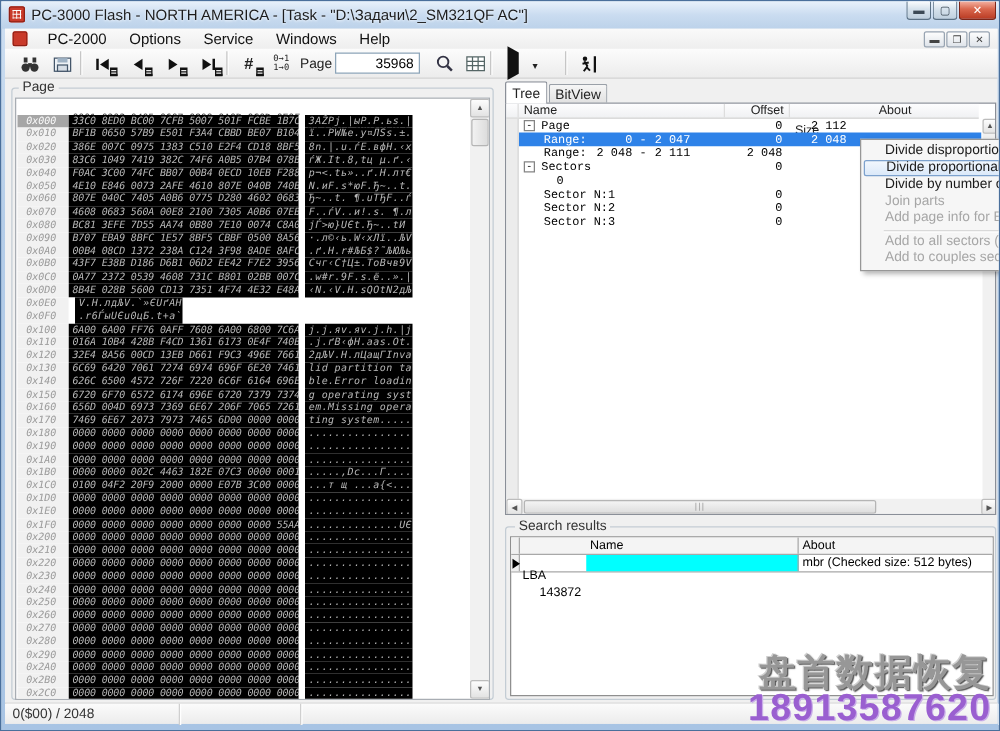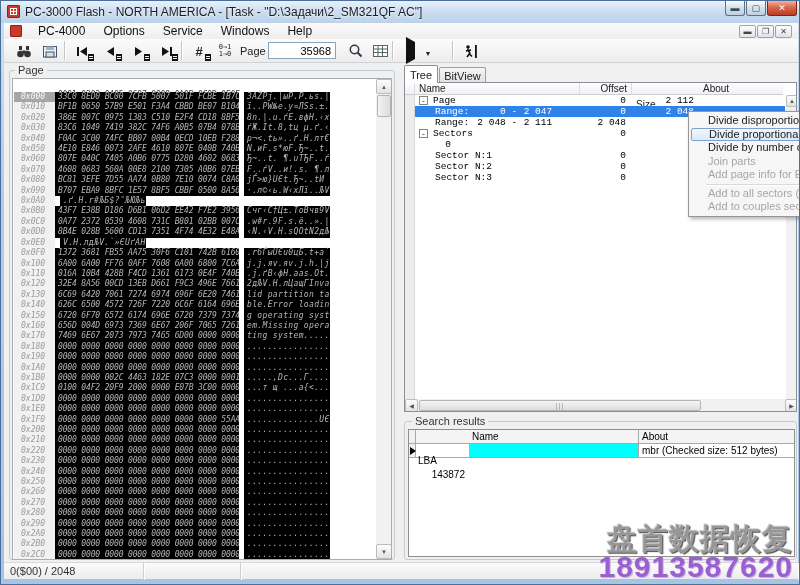--- a/index.html
+++ b/index.html
@@ -73,21 +73,21 @@
   #treebox { position:absolute; left:403px; top:81px; width:393px; height:330px; background:#fff; border:1px solid #8a8f98; overflow:hidden; }
   #treehead { position:absolute; left:0; top:0; width:378px; height:12px; display:flex;
               background:linear-gradient(#fdfdfe,#f0f1f3); border-bottom:1px solid #cfcfcf; font-size:10px; color:#222; }
   #treehead .hc { border-right:1px solid #dddddd; padding:0 4px; line-height:12px; }
   #tree-gutter { position:absolute; left:0; top:12px; width:10px; height:305px; background:#ececec; border-right:1px solid #d6d6d6; }
   #treerows { position:absolute; left:0; top:12px; width:380px; }
   .tree-row { display:flex; height:11px; line-height:11px; font-family:"Liberation Mono",monospace; font-size:9.5px; color:#000; }
   .tree-row.selected { background:linear-gradient(to right,transparent 10px,#2e82e8 10px); color:#fff; }
   .tr-name { width:175px; padding-left:10px; display:flex; white-space:pre; }
   .tr-off { width:52px; text-align:right; padding-right:6px; }
-  .tr-size { width:67px; text-align:right; padding-right:5px; }
+  .tr-size { width:67px; text-align:center; padding-right:5px; }
   .tr-about { flex:1; }
   .expbox { width:9px; height:9px; margin:1px 5px 0 4px; background:#fff; border:1px solid #848484;
             font-size:8px; line-height:7px; text-align:center; color:#000; flex:none; }
   .ind1 { padding-left:30px; }
   .rn1 { display:inline-block; width:48px; text-align:right; }
   .rn2 { display:inline-block; width:35px; text-align:right; }
   #tree-vscroll { left:381px; top:12px; height:304px; width:12px; background:#f1f1f1; position:absolute; }
   #tree-hscroll { position:absolute; left:0px; top:316px; width:393px; height:13px; background:#f1f1f1; }
   .hsb-arrow { position:absolute; top:0; width:13px; height:13px; background:linear-gradient(#fdfdfd,#e3e3e3); border:1px solid #bcbcbc; border-radius:2px;
                font-size:6px; color:#555; display:flex; align-items:center; justify-content:center; }
@@ -129,21 +129,21 @@
       <div class="capbtn">▢</div>
       <div class="capbtn close">✕</div>
     </div>
   </div>
 
   <div id="content"></div>
 
   <div id="menubar">
     <div id="mdi-icon"></div>
     <div id="menu-items" style="display:flex;">
-        <span class="menu-item">PC-4000</span>
+        <span class="menu-item">PC-2000</span>
         <span class="menu-item">Options</span>
         <span class="menu-item">Service</span>
         <span class="menu-item">Windows</span>
         <span class="menu-item">Help</span>
       </div>
     <div class="mdibtns">
       <div class="mdibtn">▬</div>
       <div class="mdibtn">❐</div>
       <div class="mdibtn">✕</div>
     </div>
@@ -275,26 +275,26 @@
         <div class="hx-row"><span class="hx-addr sel">0x000</span><span class="hx-hex">33C0 8ED0 BC00 7CFB 5007 501F FCBE 1B7C</span><span class="hx-gap"></span><span class="hx-ascii">3АŽРј.|ыP.P.ьѕ.|</span></div>
         <div class="hx-row"><span class="hx-addr">0x010</span><span class="hx-hex">BF1B 0650 57B9 E501 F3A4 CBBD BE07 B104</span><span class="hx-gap"></span><span class="hx-ascii">ї..PW№е.у¤ЛЅѕ.±.</span></div>
         <div class="hx-row"><span class="hx-addr">0x020</span><span class="hx-hex">386E 007C 0975 1383 C510 E2F4 CD18 8BF5</span><span class="hx-gap"></span><span class="hx-ascii">8n.|.u.ѓЕ.вфН.‹х</span></div>
         <div class="hx-row"><span class="hx-addr">0x030</span><span class="hx-hex">83C6 1049 7419 382C 74F6 A0B5 07B4 078B</span><span class="hx-gap"></span><span class="hx-ascii">ѓЖ.It.8,tц µ.ґ.‹</span></div>
         <div class="hx-row"><span class="hx-addr">0x040</span><span class="hx-hex">F0AC 3C00 74FC BB07 00B4 0ECD 10EB F288</span><span class="hx-gap"></span><span class="hx-ascii">р¬&lt;.tь»..ґ.Н.лт€</span></div>
         <div class="hx-row"><span class="hx-addr">0x050</span><span class="hx-hex">4E10 E846 0073 2AFE 4610 807E 040B 740B</span><span class="hx-gap"></span><span class="hx-ascii">N.иF.s*юF.Ђ~..t.</span></div>
         <div class="hx-row"><span class="hx-addr">0x060</span><span class="hx-hex">807E 040C 7405 A0B6 0775 D280 4602 0683</span><span class="hx-gap"></span><span class="hx-ascii">Ђ~..t. ¶.uТЂF..ѓ</span></div>
         <div class="hx-row"><span class="hx-addr">0x070</span><span class="hx-hex">4608 0683 560A 00E8 2100 7305 A0B6 07EB</span><span class="hx-gap"></span><span class="hx-ascii">F..ѓV..и!.s. ¶.л</span></div>
         <div class="hx-row"><span class="hx-addr">0x080</span><span class="hx-hex">BC81 3EFE 7D55 AA74 0B80 7E10 0074 C8A0</span><span class="hx-gap"></span><span class="hx-ascii">јЃ&gt;ю}UЄt.Ђ~..tИ </span></div>
         <div class="hx-row"><span class="hx-addr">0x090</span><span class="hx-hex">B707 EBA9 8BFC 1E57 8BF5 CBBF 0500 8A56</span><span class="hx-gap"></span><span class="hx-ascii">·.л©‹ь.W‹хЛї..ЉV</span></div>
-        <div class="hx-row"><span class="hx-addr">0x0A0</span><span class="hx-gap"></span><span class="hx-ascii">.ґ.Н.r#ЉБ$?˜ЉЮЉь</span></div>
+        <div class="hx-row"><span class="hx-addr">0x0A0</span><span class="hx-hex">00B4 08CD 1372 238A C124 3F98 8ADE 8AFC</span><span class="hx-gap"></span><span class="hx-ascii">.ґ.Н.r#ЉБ$?˜ЉЮЉь</span></div>
         <div class="hx-row"><span class="hx-addr">0x0B0</span><span class="hx-hex">43F7 E38B D186 D6B1 06D2 EE42 F7E2 3956</span><span class="hx-gap"></span><span class="hx-ascii">Cчг‹С†Ц±.ТоBчв9V</span></div>
         <div class="hx-row"><span class="hx-addr">0x0C0</span><span class="hx-hex">0A77 2372 0539 4608 731C B801 02BB 007C</span><span class="hx-gap"></span><span class="hx-ascii">.w#r.9F.s.ё..».|</span></div>
         <div class="hx-row"><span class="hx-addr">0x0D0</span><span class="hx-hex">8B4E 028B 5600 CD13 7351 4F74 4E32 E48A</span><span class="hx-gap"></span><span class="hx-ascii">‹N.‹V.Н.sQOtN2дЉ</span></div>
         <div class="hx-row"><span class="hx-addr">0x0E0</span><span class="hx-gap"></span><span class="hx-ascii">V.Н.лдЉV.`»ЄUґAН</span></div>
-        <div class="hx-row"><span class="hx-addr">0x0F0</span><span class="hx-hex">1372 3681 FB55 AA75 30F6 C101 742B 6160</span><span class="hx-gap"></span><span class="hx-ascii">.r6ЃыUЄu0цБ.t+a`</span></div>
+        <div class="hx-row"><span class="hx-addr">0x0F0</span><span class="hx-gap"></span><span class="hx-ascii">.r6ЃыUЄu0цБ.t+a`</span></div>
         <div class="hx-row"><span class="hx-addr">0x100</span><span class="hx-hex">6A00 6A00 FF76 0AFF 7608 6A00 6800 7C6A</span><span class="hx-gap"></span><span class="hx-ascii">j.j.яv.яv.j.h.|j</span></div>
         <div class="hx-row"><span class="hx-addr">0x110</span><span class="hx-hex">016A 10B4 428B F4CD 1361 6173 0E4F 740B</span><span class="hx-gap"></span><span class="hx-ascii">.j.ґB‹фН.aas.Ot.</span></div>
         <div class="hx-row"><span class="hx-addr">0x120</span><span class="hx-hex">32E4 8A56 00CD 13EB D661 F9C3 496E 7661</span><span class="hx-gap"></span><span class="hx-ascii">2дЉV.Н.лЦaщГInva</span></div>
         <div class="hx-row"><span class="hx-addr">0x130</span><span class="hx-hex">6C69 6420 7061 7274 6974 696F 6E20 7461</span><span class="hx-gap"></span><span class="hx-ascii">lid partition ta</span></div>
         <div class="hx-row"><span class="hx-addr">0x140</span><span class="hx-hex">626C 6500 4572 726F 7220 6C6F 6164 696E</span><span class="hx-gap"></span><span class="hx-ascii">ble.Error loadin</span></div>
         <div class="hx-row"><span class="hx-addr">0x150</span><span class="hx-hex">6720 6F70 6572 6174 696E 6720 7379 7374</span><span class="hx-gap"></span><span class="hx-ascii">g operating syst</span></div>
         <div class="hx-row"><span class="hx-addr">0x160</span><span class="hx-hex">656D 004D 6973 7369 6E67 206F 7065 7261</span><span class="hx-gap"></span><span class="hx-ascii">em.Missing opera</span></div>
         <div class="hx-row"><span class="hx-addr">0x170</span><span class="hx-hex">7469 6E67 2073 7973 7465 6D00 0000 0000</span><span class="hx-gap"></span><span class="hx-ascii">ting system.....</span></div>
         <div class="hx-row"><span class="hx-addr">0x180</span><span class="hx-hex">0000 0000 0000 0000 0000 0000 0000 0000</span><span class="hx-gap"></span><span class="hx-ascii">................</span></div>
         <div class="hx-row"><span class="hx-addr">0x190</span><span class="hx-hex">0000 0000 0000 0000 0000 0000 0000 0000</span><span class="hx-gap"></span><span class="hx-ascii">................</span></div>

